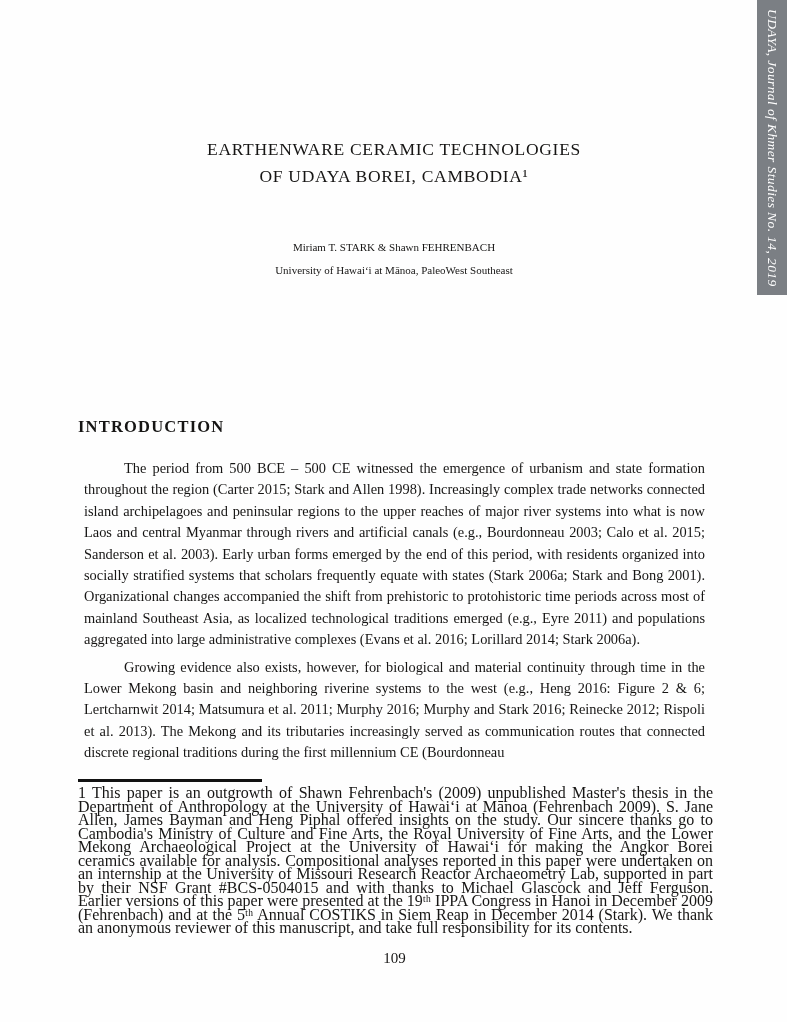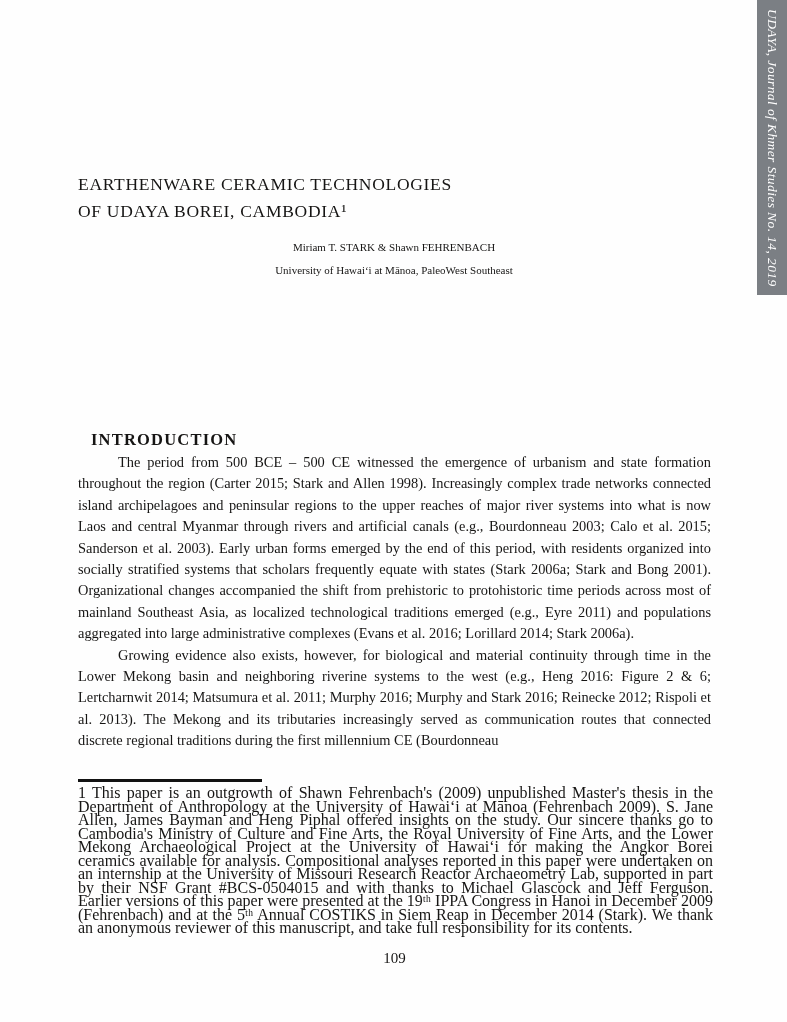--- a/index.html
+++ b/index.html
@@ -31,22 +31,21 @@
     font-size: 13.5px;
     letter-spacing: 0.4px;
     white-space: nowrap;
     padding-top: 9px;
   }
   
   .title-block {
     position: absolute;
     left: 78px; top: 136px;
     width: 632px;
-    text-align: left;
-    margin-top: 35px;
+    text-align: center;
   }
   .title {
     margin: 0;
     font-size: 17.5px;
     font-weight: normal;
     letter-spacing: 0.7px;
     line-height: 27px;
   }
   .title-line { display: block; }
   
@@ -55,35 +54,35 @@
     left: 78px; top: 236px;
     width: 632px;
     text-align: center;
     font-size: 11px;
     line-height: 23px;
   }
   
   .section-heading {
     position: absolute;
     left: 78px; top: 417px;
-    margin: 13px;
+    margin: 0;
     font-size: 16.5px;
     font-weight: bold;
     letter-spacing: 1.2px;
   }
   
   .body-text {
     position: absolute;
     left: 78px; top: 452px;
     width: 633px;
     font-size: 14.4px;
     line-height: 21.4px;
     text-align: justify;
   }
-  .para { margin: 0; text-indent: 40px; }
+  .para { margin: 6px; text-indent: 40px; }
   
   .footnote-rule {
     position: absolute;
     left: 78px; top: 779px;
     width: 184px; height: 3px;
     background: #121212;
   }
   .footnote {
     position: absolute;
     left: 78px; top: 786px;

